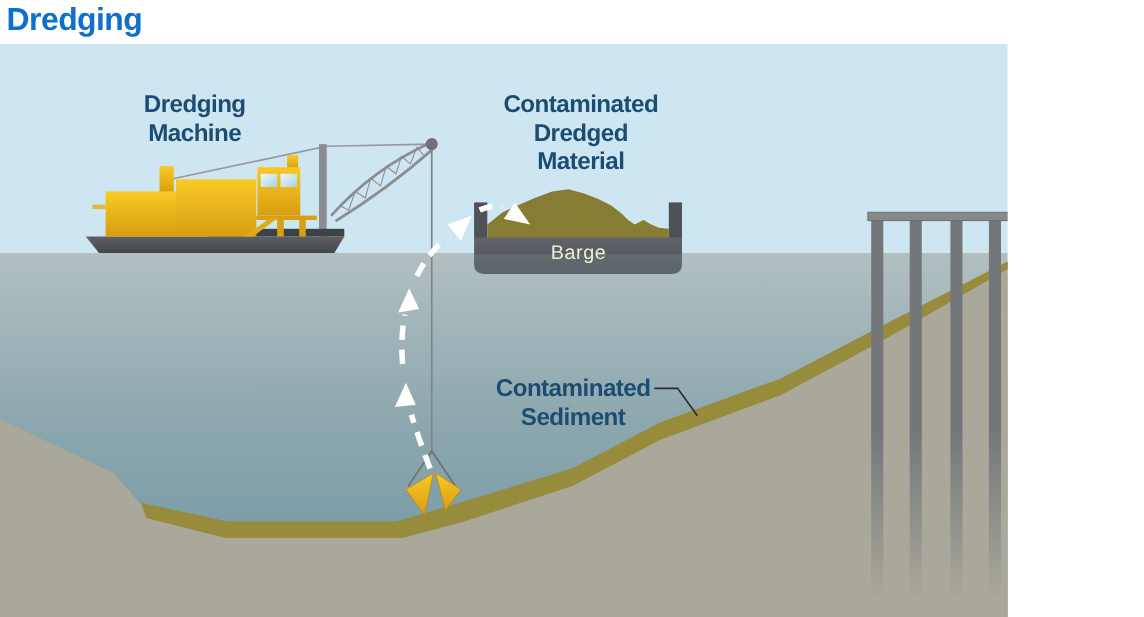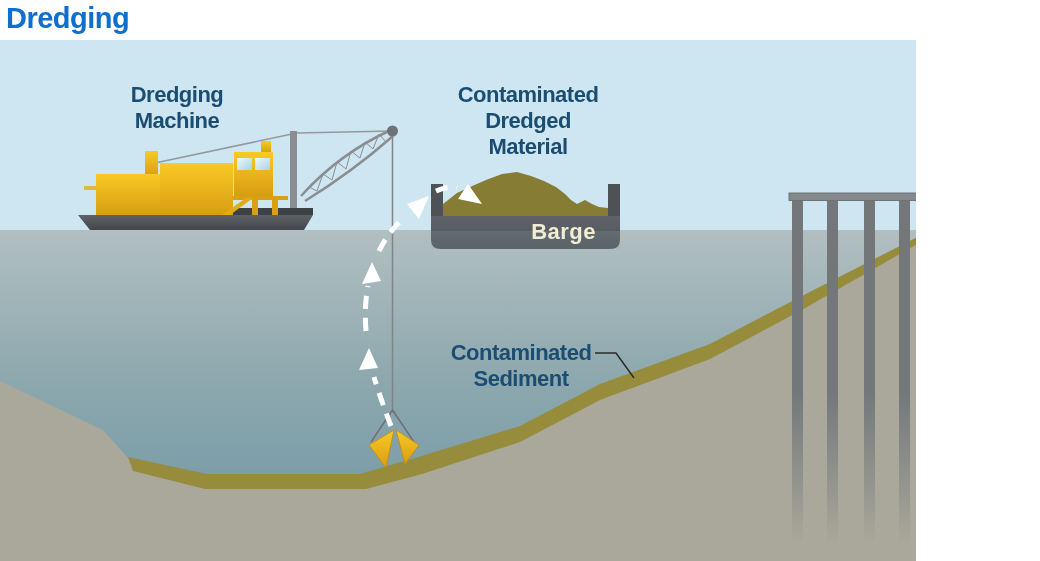--- a/index.html
+++ b/index.html
@@ -3,22 +3,22 @@
 <meta charset="utf-8">
 <style>
   html,body{margin:0;padding:0;background:#fff;}
   #stage{position:relative;width:916px;height:561px;background:var(--background);
          font-family:"Liberation Sans",sans-serif;overflow:hidden;}
   #scene{position:absolute;left:0;top:0;}
   .lbl{position:absolute;color:var(--label);font-weight:700;font-size:22px;line-height:26px;
        letter-spacing:-0.5px;text-align:center;white-space:pre-line;pointer-events:none;}
   #page-title{position:absolute;left:6px;top:2px;color:var(--title);font-weight:700;
        font-size:29px;letter-spacing:-0.5px;}
-  #barge-label{position:absolute;left:456px;top:219px;width:140px;text-align:right;
-       color:var(--barge-text);font-weight:700;font-size:22px;letter-spacing:0.5px;}
+  #barge-label{position:absolute;left:456px;top:219px;width:140px;text-align:center;
+       color:var(--barge-text);font-weight:400;font-size:18px;letter-spacing:0.5px;}
   #lbl-machine{left:77px;top:82px;width:200px;}
   #lbl-material{left:418px;top:82px;width:220px;}
   #lbl-pier{left:784px;top:83px;width:200px;}
   #lbl-sediment{left:421px;top:340px;width:200px;}
 </style>
 </head>
 <body>
 
 <div id="stage">
 

